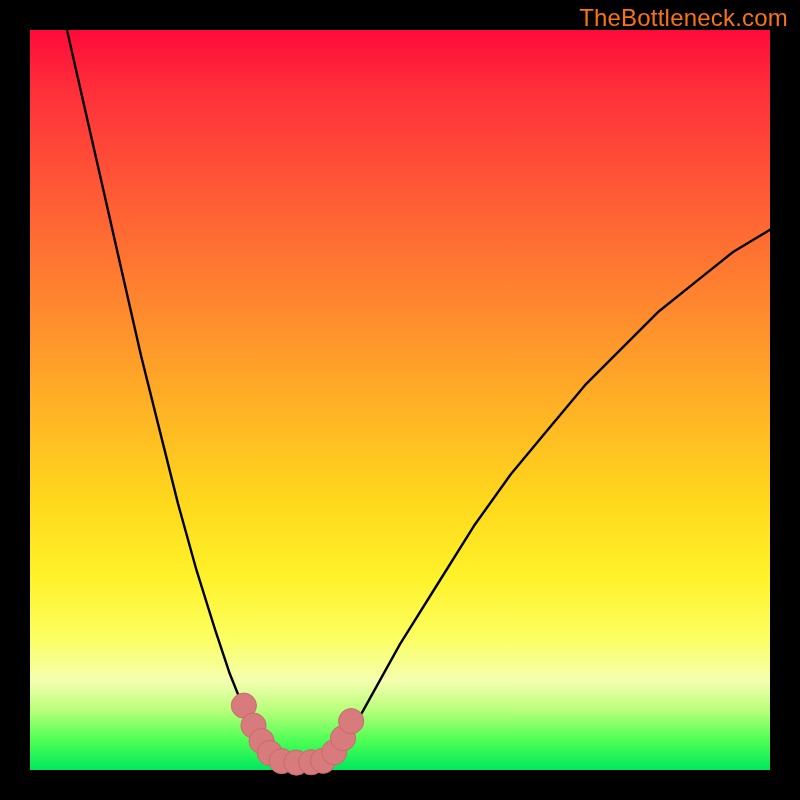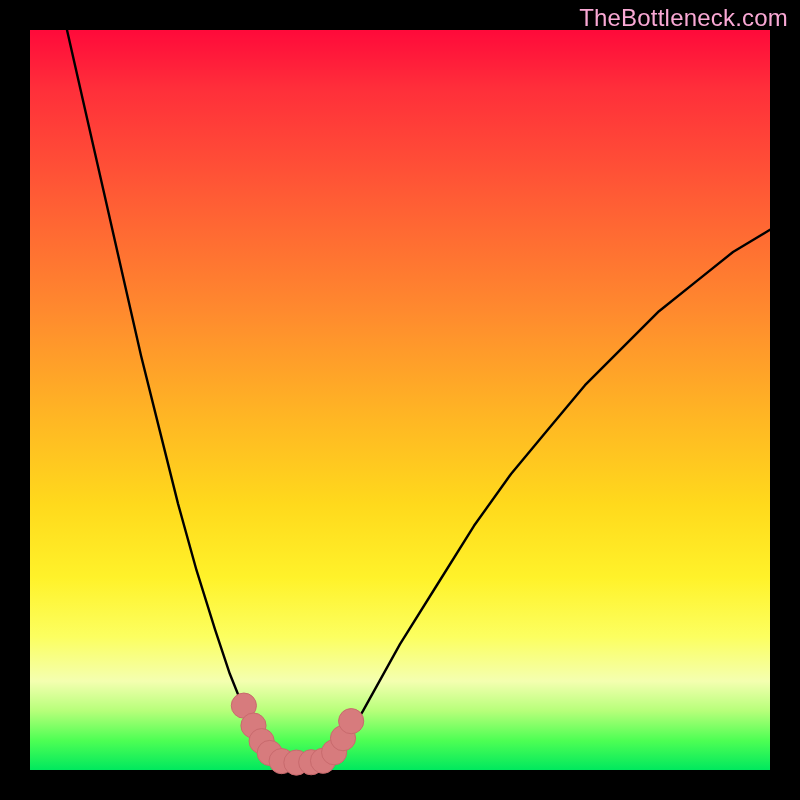--- a/index.html
+++ b/index.html
@@ -39,21 +39,21 @@
       #f4ffb0 88%,
       #b7ff7a 92%,
       #4eff54 96%,
       #00e85e 100%
     );
   }
   .watermark {
     position: absolute;
     top: 4px;
     right: 12px;
-    color: #f9a8d4;
+    color: #f97316;
     font-size: 24px;
     font-weight: 500;
     letter-spacing: 0.2px;
     user-select: none;
   }
   svg.curves {
     position: absolute;
     left: 0;
     top: 0;
     width: 740px;

